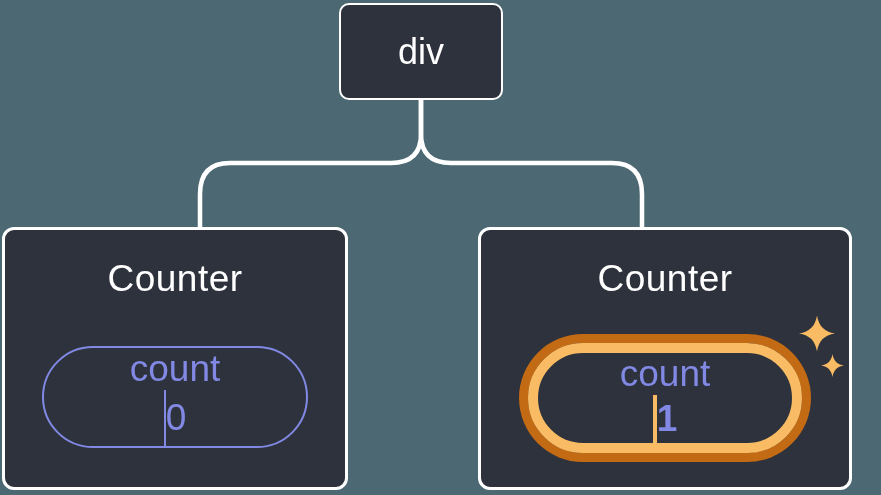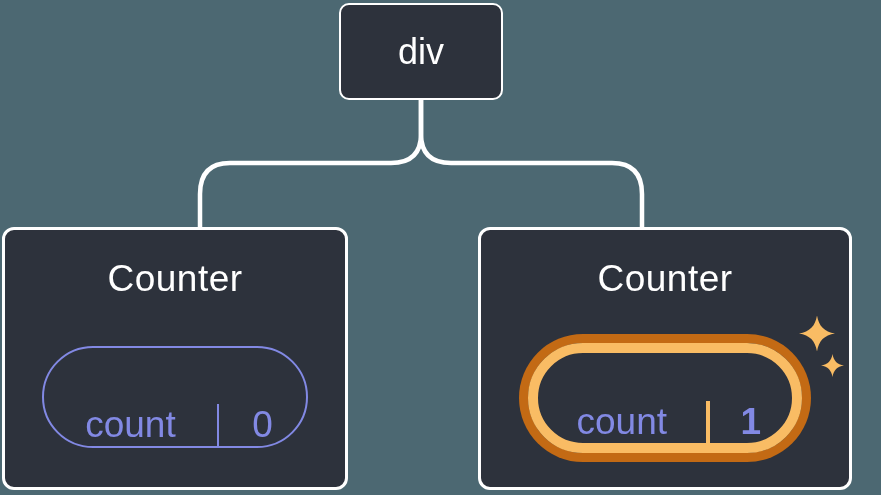--- a/index.html
+++ b/index.html
@@ -66,24 +66,25 @@
     font-size: 37px;
     font-weight: 500;
     letter-spacing: 0.5px;
   }
   .title-left  { left: 2px;   width: 346px; }
   .title-right { left: 478px; width: 374px; }
 
   .pill {
     position: absolute;
     display: flex;
-    align-items: flex-end;
+    align-items: center;
     border-radius: 70px;
     color: var(--purple);
     font-size: 37px;
+    flex-direction: column;
   }
   .pill-normal {
     left: 42px; top: 346px;
     width: 266px; height: 102px;
     border: 2px solid var(--purple);
   }
   .pill-highlight {
     left: 528px; top: 343px;
     width: 274px; height: 110px;
     border: 10px solid var(--gold);

